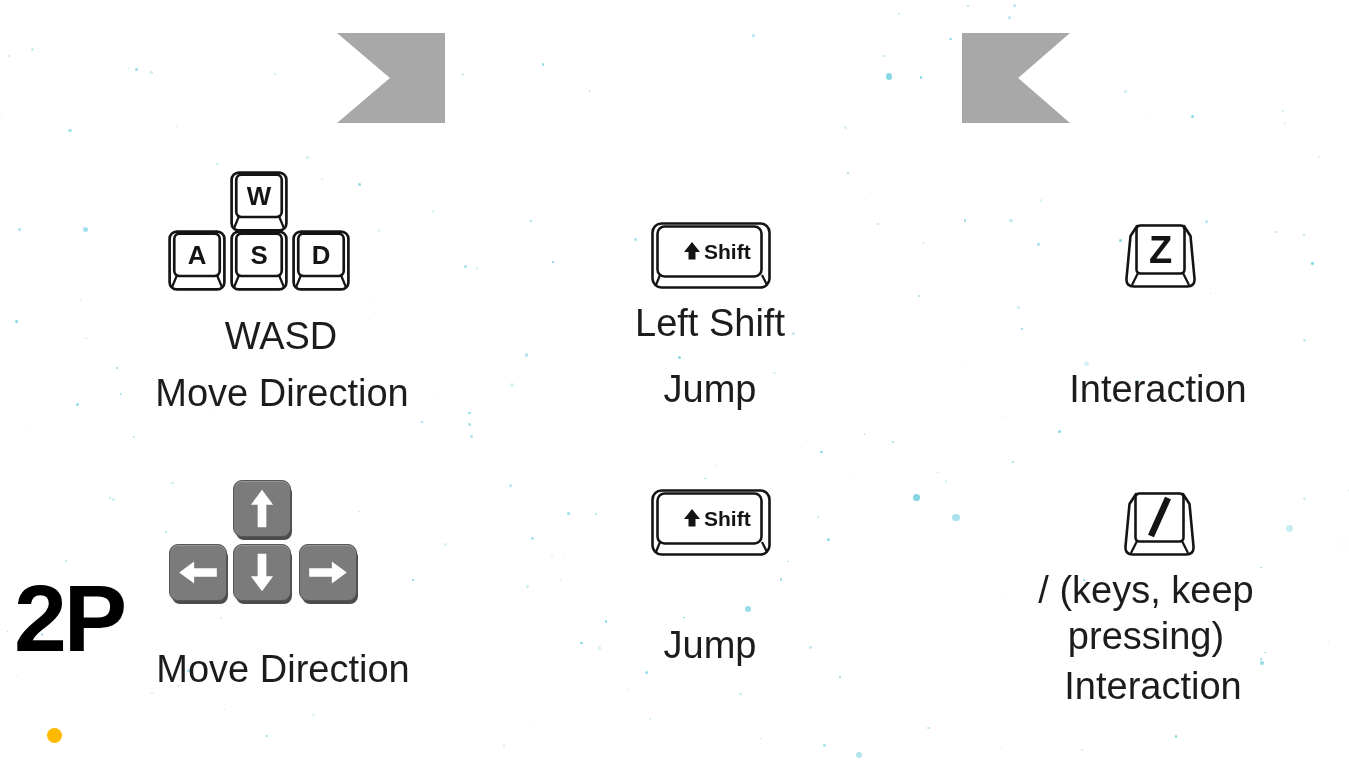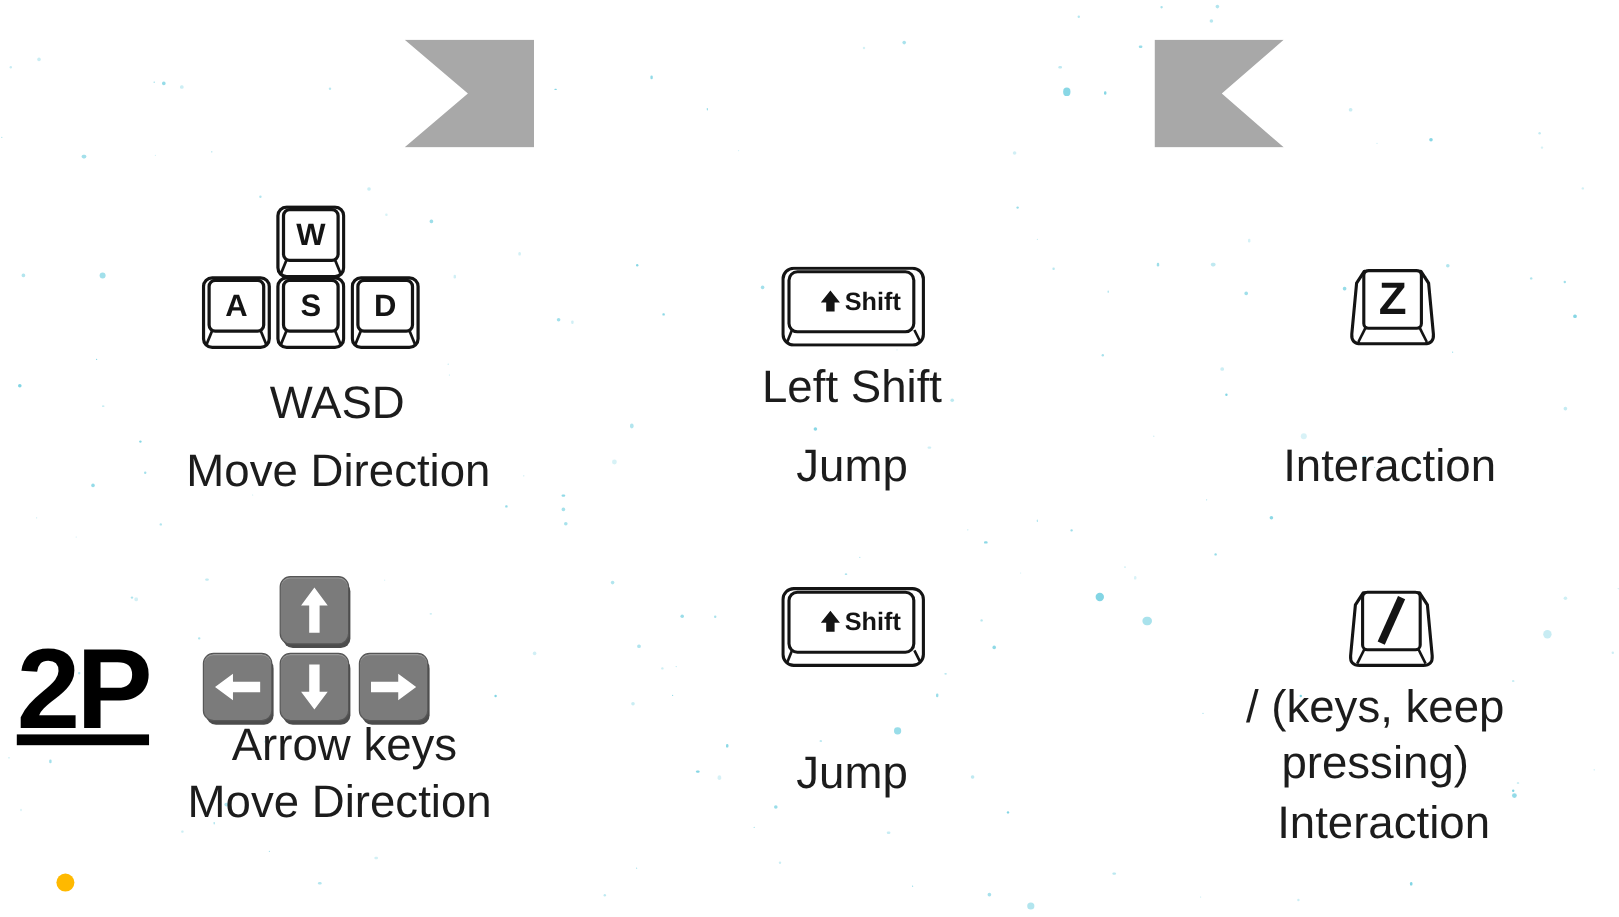--- a/index.html
+++ b/index.html
@@ -13,21 +13,21 @@
   .tail-left{left:337px; clip-path:polygon(0 0,100% 0,100% 100%,0 100%,49% 50%);}
   .tail-right{left:962px; clip-path:polygon(0 0,100% 0,52% 50%,100% 100%,0 100%);}
   .banner{
     position:absolute; left:388px; top:13px; width:630px; height:87px;
     background:#4472C4; display:flex; align-items:center; justify-content:center;
   }
   .banner-title{font-size:53px; color:#ffffff; letter-spacing:1px; font-weight:400;}
   
   .player{position:absolute; font-size:95px; font-weight:bold; letter-spacing:-3px; line-height:1; color:#000;}
   .p1{left:14px; top:218px;}
-  .p2{left:14px; top:528px;text-decoration:underline;}
+  .p2{left:14px; top:571px;}
   
   .key{position:absolute;}
   .key svg{display:block; width:100%; height:100%;}
   .key rect,.key path.shell{fill:#ffffff; stroke:#141414; stroke-width:2.6; stroke-linejoin:round;}
   .key line{stroke:#141414; stroke-width:2.2;}
   .key text{fill:#141414; font-family:"Liberation Sans","DejaVu Sans",sans-serif;
             font-weight:bold; text-anchor:middle; dominant-baseline:central;}
   .key .glyph{font-size:25px;}
   .key .big{font-size:38px;}
   .key .shift-txt{font-size:21px; text-anchor:start;}
@@ -347,20 +347,19 @@
       <line class="slash" x1="29" y1="45" x2="46" y2="7"></line>
     </svg>
   </div>
 
   <div class="cap" style="left:257px; top:314px;margin-left:24px;">WASD</div>
   <div class="cap" style="left:282px; top:371px;">Move Direction</div>
   <div class="cap" style="left:710px; top:301px;">Left Shift</div>
   <div class="cap" style="left:710px; top:367px;">Jump</div>
   <div class="cap" style="left:1158px; top:367px;">Interaction</div>
 
-  <div class="cap" style="left:287px; top:599px;">Arrow keys</div>
   <div class="cap" style="left:283px; top:647px;">Move Direction</div>
   <div class="cap" style="left:710px; top:623px;">Jump</div>
   <div class="cap wrapcap" style="left:1146px; top:567px;">/ (keys, keep pressing)</div>
   <div class="cap" style="left:1153px; top:664px;">Interaction</div>
 
   <div class="dot"></div>
 </div>
 
 </body></html>

